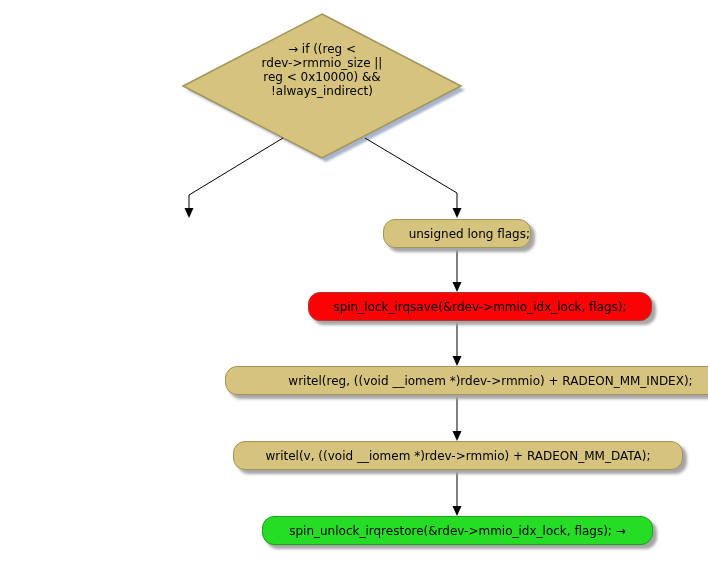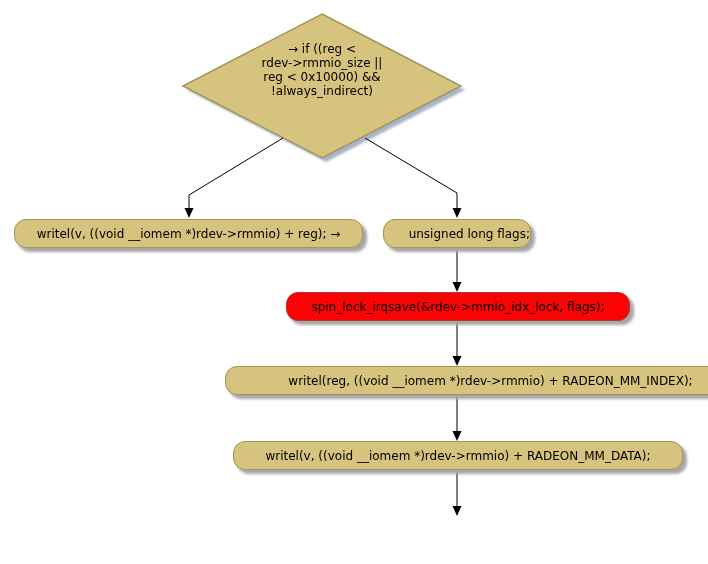--- a/index.html
+++ b/index.html
@@ -23,20 +23,21 @@
     box-shadow:4px 4px 3px #a6a6a6;
     display:flex;
     align-items:center;
     justify-content:center;
     white-space:nowrap;
     z-index:2;
   }
   .node.red{
     background:#fb0204;
     border-color:#ab3a30;
+    margin-left:22px;
   }
   .node.green{
     background:#24dd24;
     border-color:#1f9e1f;
   }
   .diamond-label{
     position:absolute;
     left:212px;top:42px;
     width:220px;
     text-align:center;
@@ -82,34 +83,34 @@
 
     <line x1="457" y1="470" x2="457" y2="508" stroke="#000000" stroke-width="1"></line>
     <polygon points="457,516 452.5,506 461.5,506" fill="#000000"></polygon>
   </svg>
 
   <div class="diamond-label">→ if ((reg &lt;
 rdev-&gt;rmmio_size ||
 reg &lt; 0x10000) &amp;&amp;
 !always_indirect)</div>
 
-  <div class="node" style="left:14px;top:219px;width:349px;">
-    <span>writel(v, ((void __iomem *)rdev-&gt;rmmio) + reg); →</span>
-  </div>
 
   <div class="node" style="left:383px;top:219px;width:148px;justify-content:flex-end;">
     <span>unsigned long flags;</span>
   </div>
 
   <div class="node red" style="left:286px;top:292px;width:344px;">
     <span>spin_lock_irqsave(&amp;rdev-&gt;mmio_idx_lock, flags);</span>
   </div>
 
   <div class="node" style="left:225px;top:366px;width:531px;">
     <span>writel(reg, ((void __iomem *)rdev-&gt;rmmio) + RADEON_MM_INDEX);</span>
   </div>
 
   <div class="node" style="left:233px;top:441px;width:450px;text-align:center;">
     <span>writel(v, ((void __iomem *)rdev-&gt;rmmio) + RADEON_MM_DATA);</span>
   </div>
 
+  <div class="node green" style="left:262px;top:516px;width:391px;">
+    <span>spin_unlock_irqrestore(&amp;rdev-&gt;mmio_idx_lock, flags); →</span>
+  </div>
 
 </div>
 
 </body></html>

